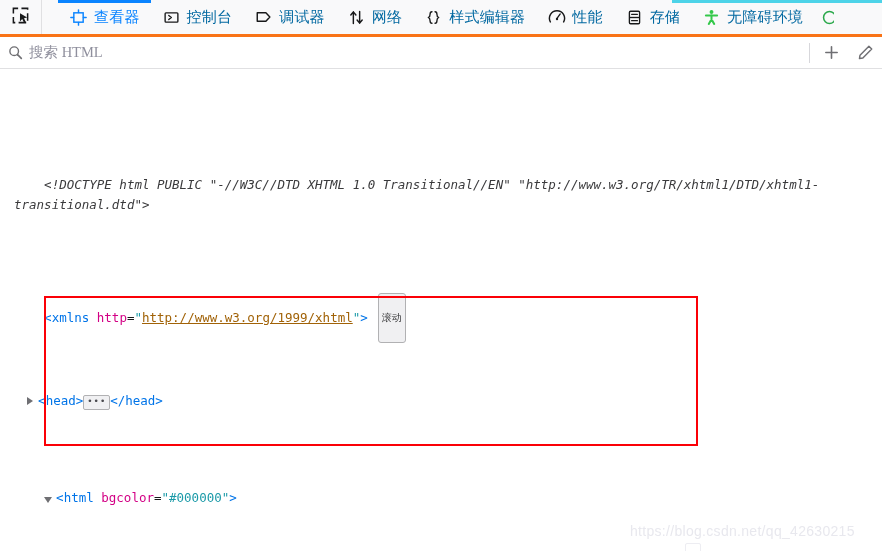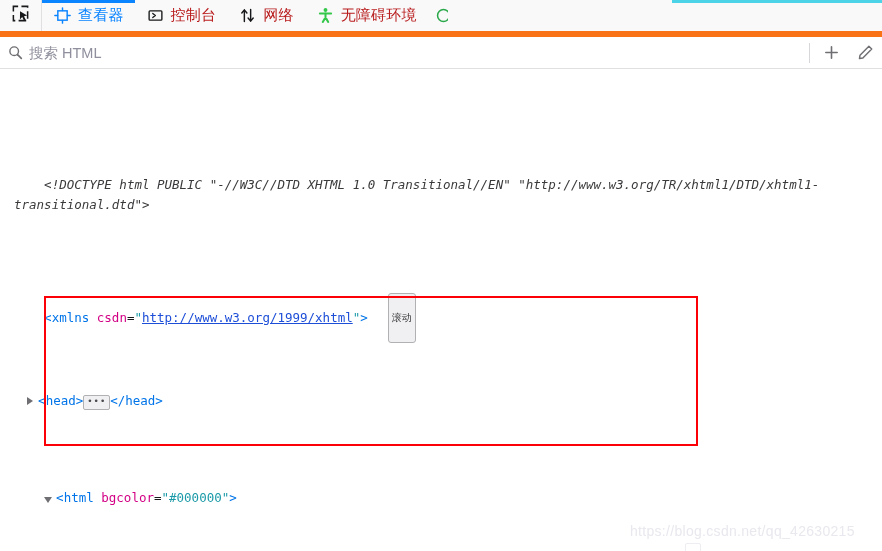--- a/index.html
+++ b/index.html
@@ -9,41 +9,42 @@
     background: #ffffff;
     font-family: "Liberation Sans", sans-serif;
     overflow: hidden;
     position: relative;
   }
 
   
   #toolbar {
     height: 37px;
     background: #f9f9fa;
-    border-bottom: 6px solid #f97316;
+    border-bottom: 3px solid #f97316;
     display: flex;
     align-items: stretch;
     position: relative;
+    gap: 16px;
   }
   #toolbar::after{
     content:"";
     position:absolute; top:0; left:672px; right:0; height:3px;
     background:#4dd3e8;
   }
   .pick-btn {
     width: 42px;
     display: flex; align-items: center; justify-content: center;
     border-right: 1px solid #e0e0e2;
   }
   .tabs { display: flex; align-items: stretch; }
   .tab {
     display: flex; align-items: center; gap: 6px;
     padding: 0 11px;
     font-size: 14.5px;
-    color: #b91c1c;
+    color: #0369a1;
     white-space: nowrap;
     position: relative;
   }
   .tab .tlabel{ font-size:15px; letter-spacing:.2px; }
   .tab.active { color: #0a84ff; }
   .tab.active::before {
     content: "";
     position: absolute; top: 0; left: 0; right: 0; height: 3px;
     background: #0a84ff;
   }
@@ -54,21 +55,21 @@
   #searchrow {
     height: 32px;
     background: #ffffff;
     border-bottom: 1px solid #e0e0e2;
     display: flex; align-items: center;
     position: relative;
   }
   #searchrow .sicon { margin-left: 8px; margin-right: 6px; display:flex; }
   #search-input {
     border: none; outline: none;
-    font-family: Liberation Sans, sans-serif;
+    font-family: Liberation Serif, serif;
     font-size: 14.5px;
     color: #0c4a6e;
     background: transparent;
     flex: 1 1 auto;
     height: 100%;
     padding: 0;
   }
   #search-input::placeholder { color: #8f8f9d; opacity: 1; }
   .srow-actions { display: flex; align-items: center; height: 100%; }
   .srow-sep { width:1px; height:20px; background:#d7d7db; margin: 0 4px 0 0;}
@@ -87,21 +88,21 @@
     overflow: hidden;
   }
   .ln { padding-left: 8px; position: relative; height: 19.6px; }
   .ln.tall { height: 39.2px; }
 
   .tag   { color: #0074e8; }
   .attr  { color: #d30085; }
   .val   { color: #1a9aa8; }
   .plain { color: #18191a; }
   .doctype { color: #3a3a3c; font-style: italic; }
-  .lnk { color: #1d4ed8; text-decoration: underline; }
+  .lnk { color: #a16207; text-decoration: underline; }
 
   .tw { display:inline-block; width:0; height:0; position:relative; }
   .tw i {
     position:absolute; top:-8px; left:-11px;
     width:0;height:0; border-style:solid;
   }
   .tw.closed i { border-width:4px 0 4px 6px; border-color:transparent transparent transparent #6f6f73; }
   .tw.open i   { border-width:6px 4px 0 4px; border-color:#6f6f73 transparent transparent transparent; top:-5px; left:-12px;}
 
   .ellipsis {
@@ -115,21 +116,21 @@
     font-family:"DejaVu Sans", sans-serif;
   }
   .badge {
     display:inline-block; vertical-align:1px;
     border:1px solid #b1b1b3; border-radius:3px;
     background:#f0f0f2;
     font-size:10px; line-height:12px;
     padding:18px 3px;
     color:#3a3a3c;
     font-family:"DejaVu Sans", sans-serif;
-    margin-left:20px;
+    margin-left:10px;
   }
 
   
   #redbox {
     position: absolute;
     left: 44px; top: 296px;
     width: 654px; height: 150px;
     border: 2.5px solid #fb0007;
     pointer-events: none;
     z-index: 5;
@@ -178,34 +179,71 @@
     <div class="tab">
       <span class="ico">
         <svg width="17" height="17" viewBox="0 0 20 20">
           <rect x="2.5" y="4.5" width="15" height="11" rx="1" fill="none" stroke="#18191a" stroke-width="1.6"></rect>
           <path d="M6.8 7.6 L9.8 10 6.8 12.4" fill="none" stroke="#18191a" stroke-width="1.6" stroke-linecap="round" stroke-linejoin="round"></path>
         </svg>
       </span>
       <span class="tlabel">控制台</span>
     </div>
 
+    <div class="tab">
+      <span class="ico">
+        <svg width="18" height="18" viewBox="0 0 20 20">
+          <path d="M2.5 5.2h9.6l4.4 4.8-4.4 4.8H2.5z" fill="none" stroke="#18191a" stroke-width="1.6" stroke-linejoin="round"></path>
+        </svg>
+      </span>
+      <span class="tlabel">调试器</span>
+    </div>
 
     <div class="tab">
       <span class="ico">
         <svg width="17" height="17" viewBox="0 0 20 20">
           <path d="M6.3 17V4M6.3 3.4 3.3 7M6.3 3.4 9.3 7" fill="none" stroke="#18191a" stroke-width="1.7" stroke-linecap="round" stroke-linejoin="round"></path>
           <path d="M13.7 3v13M13.7 16.6l3-3.6M13.7 16.6l-3-3.6" fill="#18191a" stroke="#18191a" stroke-width="1.7" stroke-linecap="round" stroke-linejoin="round"></path>
         </svg>
       </span>
       <span class="tlabel">网络</span>
     </div>
 
-
-
-
+    <div class="tab">
+      <span class="ico">
+        <svg width="17" height="17" viewBox="0 0 20 20">
+          <path d="M8.2 3.2c-2 0-2.2 1-2.2 2.6s-.2 3.2-1.8 4.2c1.6 1 1.8 2.6 1.8 4.2s.2 2.6 2.2 2.6" fill="none" stroke="#18191a" stroke-width="1.6" stroke-linecap="round"></path>
+          <path d="M11.8 3.2c2 0 2.2 1 2.2 2.6s.2 3.2 1.8 4.2c-1.6 1-1.8 2.6-1.8 4.2s-.2 2.6-2.2 2.6" fill="none" stroke="#18191a" stroke-width="1.6" stroke-linecap="round"></path>
+        </svg>
+      </span>
+      <span class="tlabel">样式编辑器</span>
+    </div>
+
+    <div class="tab">
+      <span class="ico">
+        <svg width="18" height="18" viewBox="0 0 20 20">
+          <path d="M2.6 15.5a8.4 8.4 0 1 1 14.8 0" fill="none" stroke="#18191a" stroke-width="1.6" stroke-linecap="round"></path>
+          <path d="M10 11.6 13.6 6.6" fill="none" stroke="#18191a" stroke-width="1.5" stroke-linecap="round"></path>
+          <circle cx="10" cy="12.2" r="1.3" fill="#18191a"></circle>
+        </svg>
+      </span>
+      <span class="tlabel">性能</span>
+    </div>
+
+
+    <div class="tab">
+      <span class="ico">
+        <svg width="17" height="17" viewBox="0 0 20 20">
+          <rect x="4" y="2.6" width="12" height="14.8" rx="1.4" fill="none" stroke="#18191a" stroke-width="1.6"></rect>
+          <path d="M4 10h12" stroke="#18191a" stroke-width="1.6"></path>
+          <path d="M6.6 6.3h6.8M6.6 13.7h6.8" stroke="#18191a" stroke-width="1.5" stroke-linecap="round"></path>
+        </svg>
+      </span>
+      <span class="tlabel">存储</span>
+    </div>
 
     <div class="tab">
       <span class="ico">
         <svg width="17" height="17" viewBox="0 0 20 20">
           <circle cx="10" cy="3.6" r="2.3" fill="#34c84a"></circle>
           <path d="M3.4 7.6h13.2" stroke="#34c84a" stroke-width="2.4" stroke-linecap="round"></path>
           <path d="M10 7.6v5.2M10 12.2 6.8 17.6M10 12.2 13.2 17.6" stroke="#34c84a" stroke-width="2.4" stroke-linecap="round"></path>
         </svg>
       </span>
       <span class="tlabel">无障碍环境</span>
@@ -248,21 +286,21 @@
 
 <div id="markup">
 
   
   <div class="ln tall" style="padding-left:14px;white-space:pre-wrap;">
     <span class="doctype">&lt;!DOCTYPE html PUBLIC "-//W3C//DTD XHTML 1.0 Transitional//EN" "http://www.w3.org/TR/xhtml1/DTD/xhtml1-transitional.dtd"&gt;</span>
   </div>
 
   
   <div class="ln" style="padding-left:14px;">
-    <span class="tag">&lt;</span><span class="tag">xmlns</span><span class="plain"> </span><span class="attr">csdn</span><span class="plain">=</span><span class="val">"</span><span class="val lnk">http://www.w3.org/1999/xhtml</span><span class="val">"</span><span class="tag">&gt;</span><span class="badge">滚动</span>
+    <span class="tag">&lt;</span><span class="tag">xmlns</span><span class="plain"> </span><span class="attr">http</span><span class="plain">=</span><span class="val">"</span><span class="val lnk">http://www.w3.org/1999/xhtml</span><span class="val">"</span><span class="tag">&gt;</span><span class="badge">滚动</span>
   </div>
 
   
   <div class="ln" style="">
     <span class="tw closed"><i></i></span><span class="tag">&lt;head&gt;</span><span class="ellipsis">•••</span><span class="tag">&lt;/head&gt;</span>
   </div>
 
   
   <div class="ln" style="padding-left:26px;">
     <span class="tw open"><i></i></span><span class="tag">&lt;</span><span class="tag">html</span><span> </span><span class="attr">bgcolor</span><span>=</span><span class="val">"</span><span class="val">#000000</span><span class="val">"</span><span class="tag">&gt;</span>

